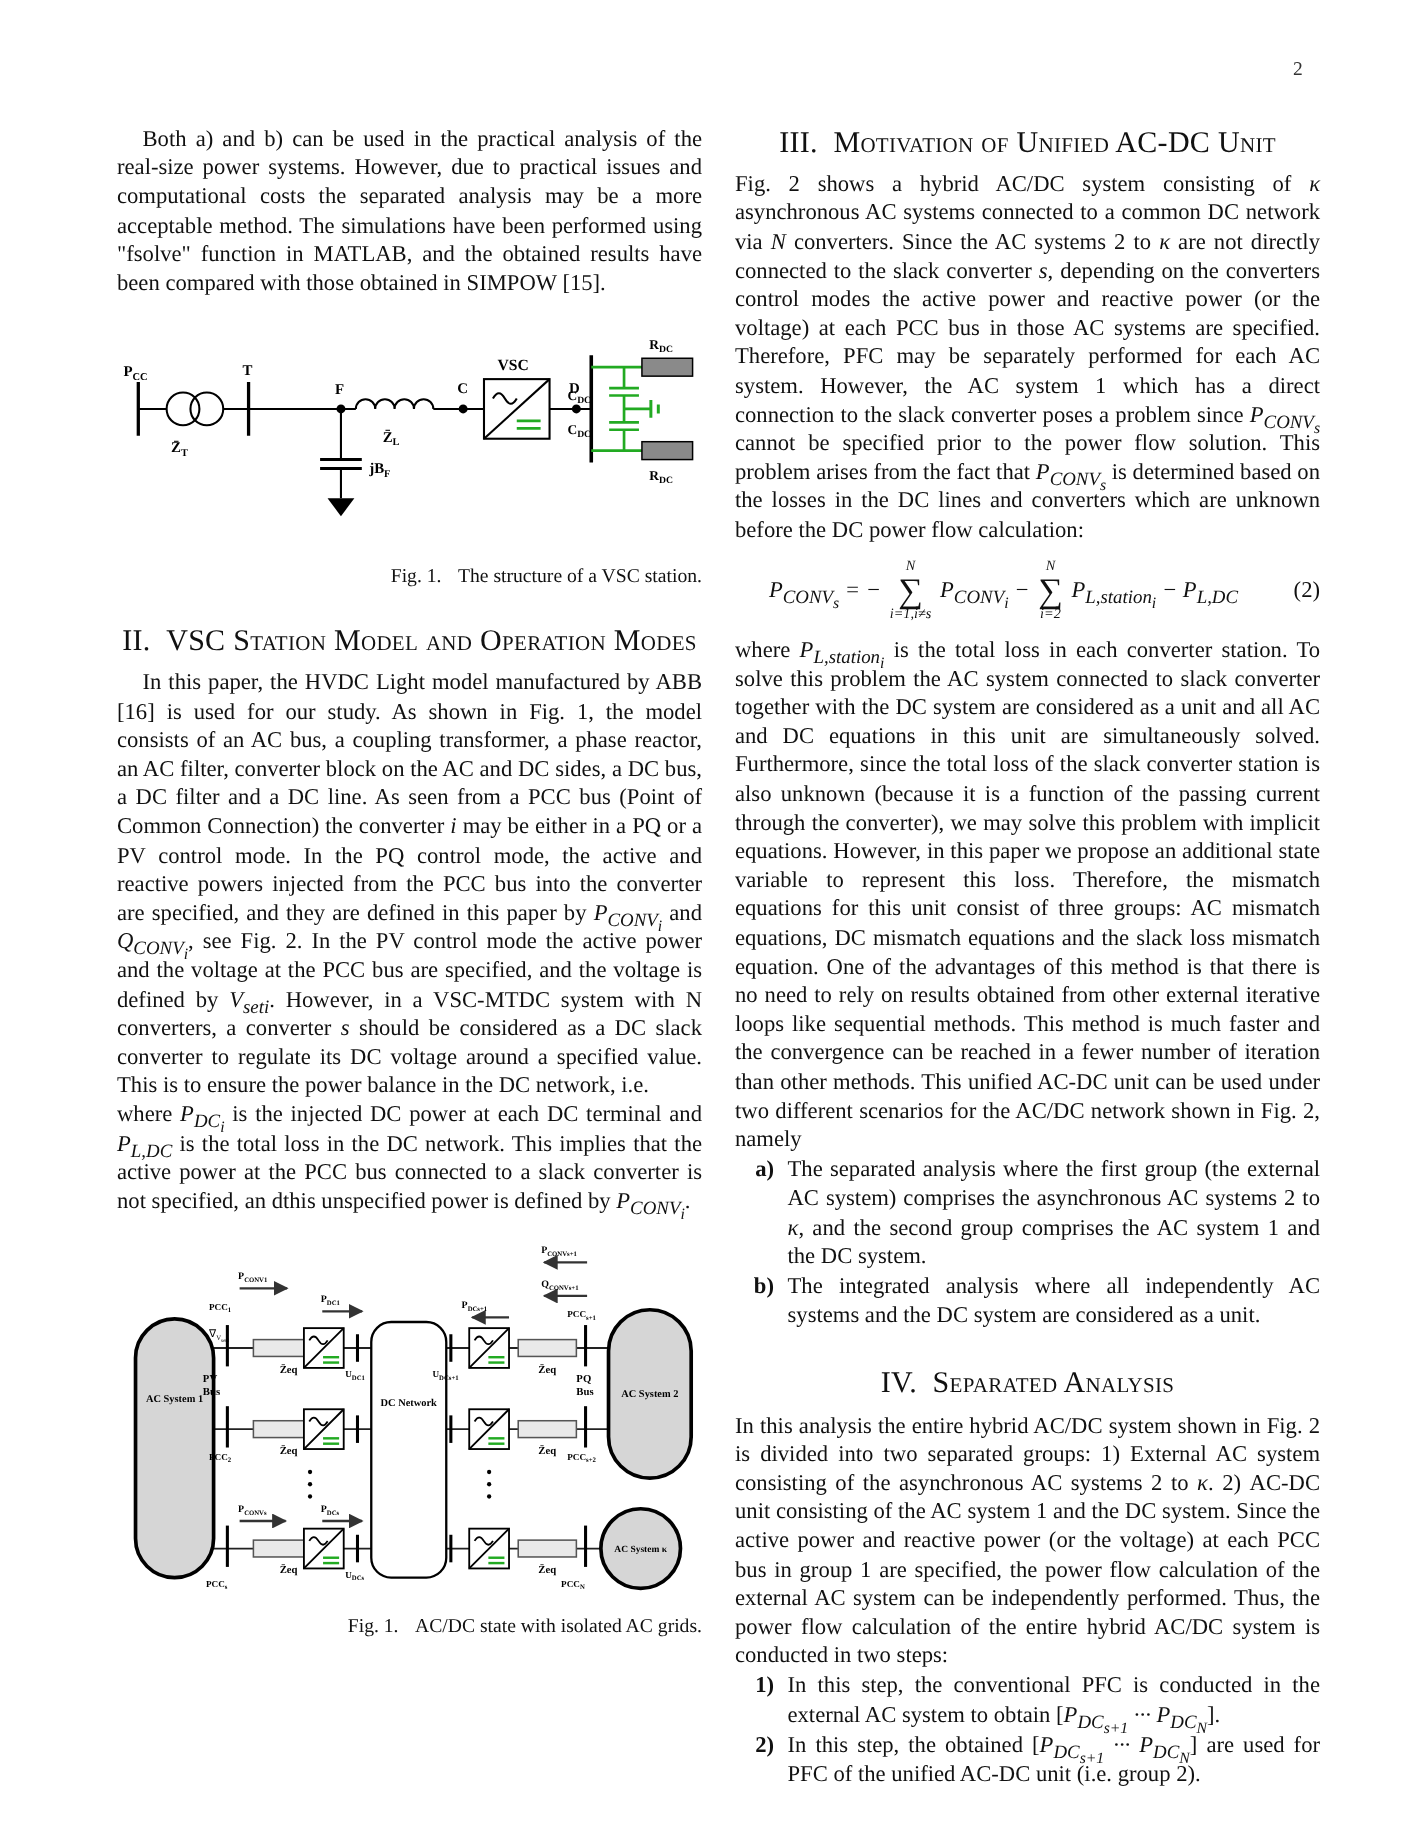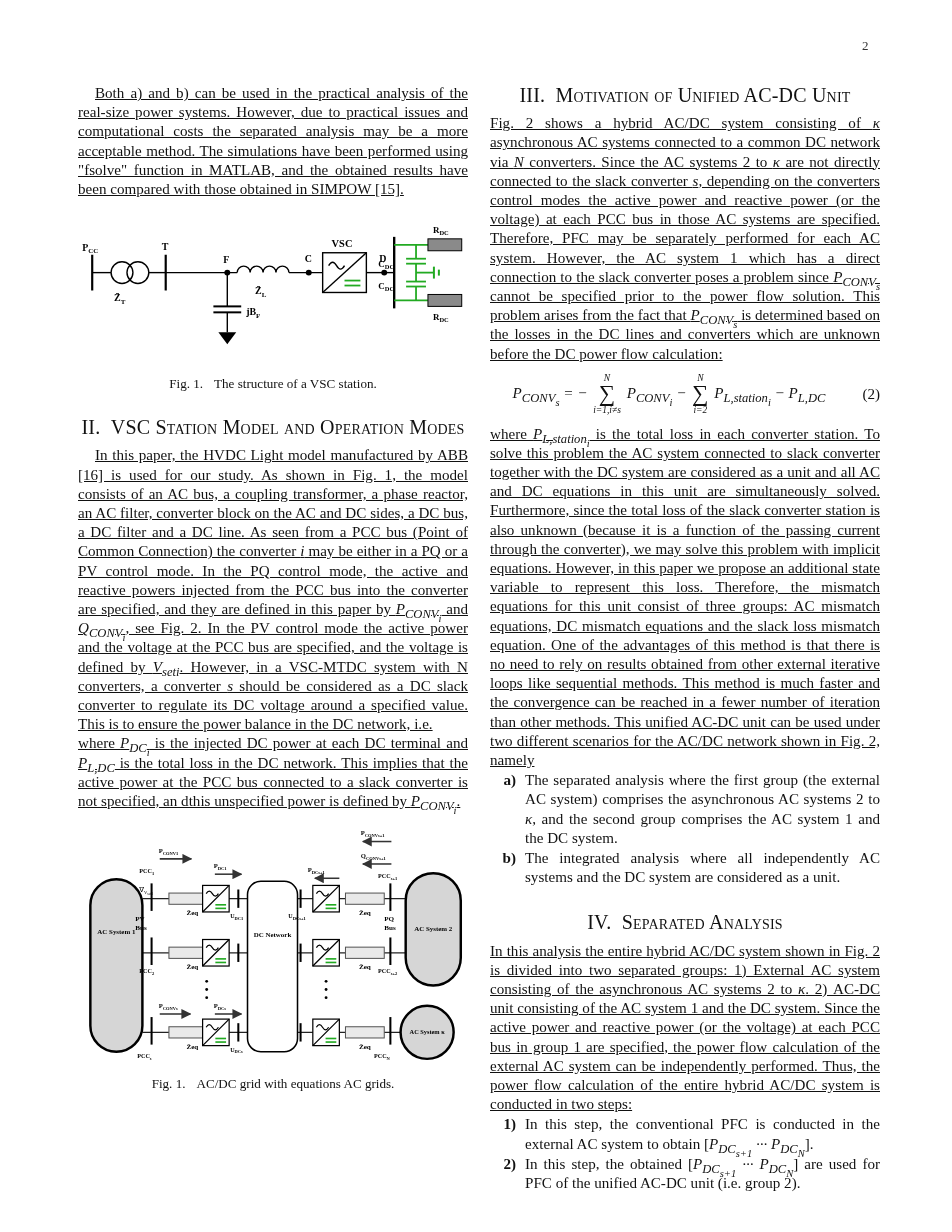--- a/index.html
+++ b/index.html
@@ -2,40 +2,40 @@
 <html><head>
 <meta charset="utf-8">
 <style>
   html,body{margin:0;padding:0;background:#ffffff;}
   .page{position:relative;width:952px;height:1232px;background:#fff;overflow:hidden;
         font-family:"Liberation Serif",serif;color:#111;}
   .page-number{position:absolute;top:38px;left:862px;font-size:13px;color:#333;}
   .col{position:absolute;top:84px;width:390px;text-align:justify;font-size:15.1px;line-height:19.2px;}
   .col.left{left:78px;}
   .col.right{left:490px;}
-  p{margin:0;text-indent:17px;text-decoration:underline;}
+  p{margin:0;text-indent:17px;}
   p.noindent{text-indent:0;}
   h2{font-size:20px;font-weight:normal;font-variant:small-caps;text-align:center;
      margin:26px 0 9px 0;text-indent:0;letter-spacing:.2px;}
   .col.right h2:first-child{margin-top:2px;}
   .m{font-style:italic;}
   sub{line-height:0;}
   .equation{display:flex;align-items:center;margin:9px 0 9px 0;text-indent:0;}
   .equation .eq-body{flex:1;text-align:center;}
   .equation .eq-no{width:32px;text-align:right;font-style:normal;}
   .sum{display:inline-flex;flex-direction:column;align-items:center;vertical-align:middle;
        line-height:1;margin:0 2px;font-style:normal;}
   .sum .lim{font-size:9.5px;font-style:italic;line-height:1.1;}
   .sum .sg{font-size:23px;font-style:normal;line-height:.95;}
   .list-item{display:flex;text-indent:0;margin:1px 0;}
   .list-item .marker{flex:0 0 26px;text-align:right;padding-right:9px;font-weight:bold;}
   .list-item .li-text{flex:1;text-align:justify;}
   .figure{margin:14px 0 0 0;text-indent:0;}
   .figure svg{display:block;}
-  .figcaption{font-size:13.1px;line-height:16px;text-align:center;margin:12px 0 0 0;text-indent:0;}
+  .figcaption{font-size:13.1px;line-height:16px;text-align:right;margin:12px 0 0 0;text-indent:0;}
   .figcaption .tag{margin-right:11px;}
   .fig1-wrap{margin-top:16px;}
   .fig2-wrap{margin-top:4px;}
   svg text{font-family:"Liberation Serif",serif;}
 </style>
 </head>
 <body>
 
 <div class="page">
   <div class="page-number">2</div>
@@ -262,21 +262,21 @@
           <text x="225" y="56" font-size="6.5"><tspan>P</tspan><tspan dy="1.8" font-size="4.4">DCs+1</tspan></text>
           <text x="206" y="101" font-size="6"><tspan>U</tspan><tspan dy="1.6" font-size="4.4">DCs+1</tspan></text>
           <text x="294" y="62" font-size="6"><tspan>PCC</tspan><tspan dy="1.6" font-size="4.4">s+1</tspan></text>
           <text x="300" y="104">PQ</text>
           <text x="300" y="113">Bus</text>
           <text x="294" y="155" font-size="6"><tspan>PCC</tspan><tspan dy="1.6" font-size="4.4">s+2</tspan></text>
           <text x="290" y="238" font-size="6"><tspan>PCC</tspan><tspan dy="1.6" font-size="4.4">N</tspan></text>
         </g>
       </svg>
       <div class="figcaption">
-        <span class="tag">Fig. 1.</span><span>AC/DC grid with equations AC grids.</span>
+        <span class="tag">Fig. 1.</span><span>AC/DC state with isolated AC grids.</span>
       </div>
     </div>
   </div>
 
   <div class="col right">
     <h2>III.&nbsp;&nbsp;Motivation of Unified AC-DC Unit</h2>
     <p class="noindent">Fig. 2 shows a hybrid AC/DC system consisting of <span class="m">κ</span> asynchronous AC systems connected to a common DC network via <span class="m">N</span> converters. Since the AC systems 2 to <span class="m">κ</span> are not directly connected to the slack converter <span class="m">s</span>, depending on the converters control modes the active power and reactive power (or the voltage) at each PCC bus in those AC systems are specified. Therefore, PFC may be separately performed for each AC system. However, the AC system 1 which has a direct connection to the slack converter poses a problem since <span class="m">P<sub>CONV<sub>s</sub></sub></span> cannot be specified prior to the power flow solution. This problem arises from the fact that <span class="m">P<sub>CONV<sub>s</sub></sub></span> is determined based on the losses in the DC lines and converters which are unknown before the DC power flow calculation:</p>
 
     <div class="equation">
       <span class="eq-body m">P<sub>CONV<sub>s</sub></sub> = − <span class="sum">

